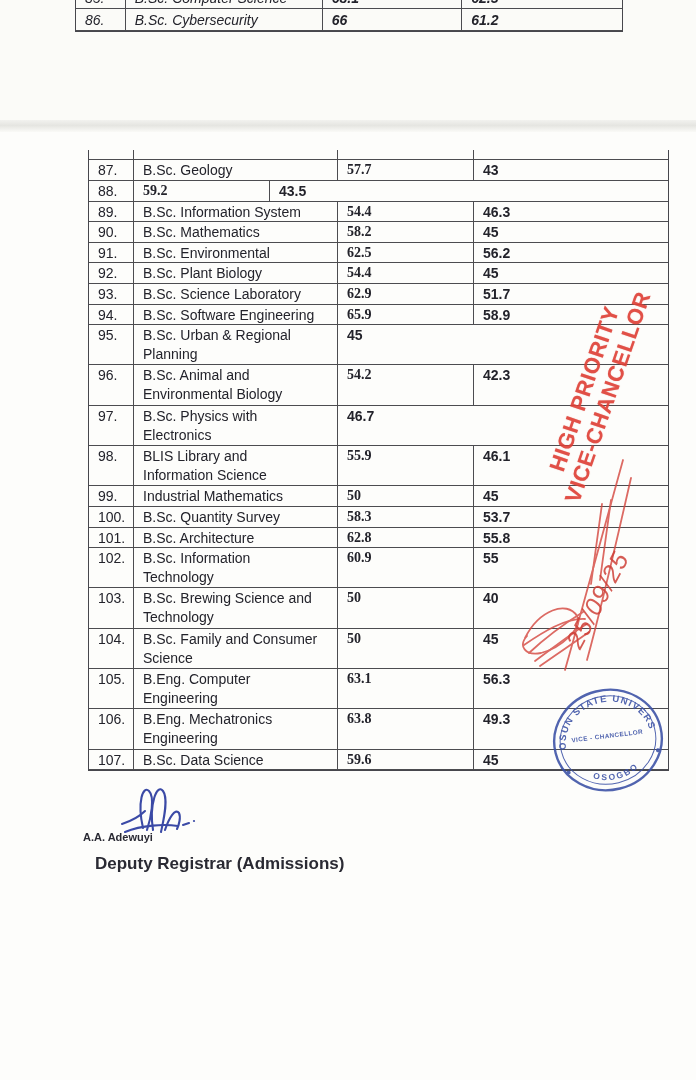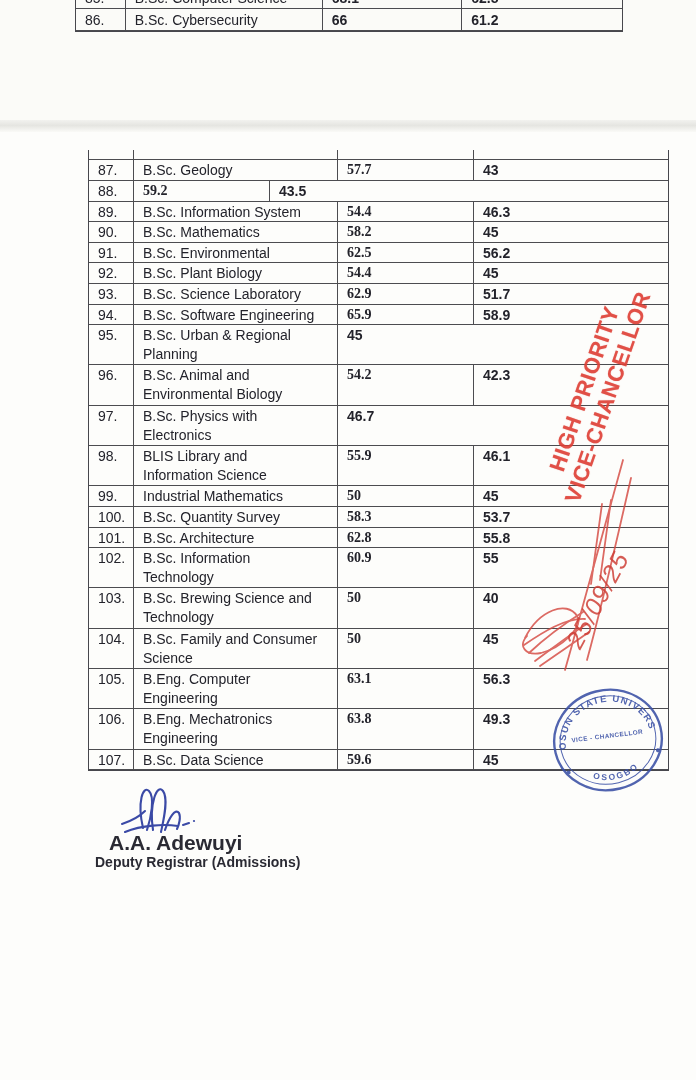--- a/index.html
+++ b/index.html
@@ -26,21 +26,21 @@
   #main-table .c-no{width:45px;}
   #main-table .c-name{width:204px;}
   #main-table .c-s1{width:136px;font-family:Liberation Serif, serif;}
   #main-table .c-s2{width:193px;}
   #main-table .r1{height:20.6px;}
   #main-table .r2{height:40.3px;}
   #main-table .sliver{height:10.4px;}
 
   
   #top-table{left:75px;top:0;width:548px;
-    border-left:1.6px solid #47474d;border-right:1.6px solid #47474d;border-bottom:1.6px solid #47474d;}
+    border-left:1.6px solid #47474d;border-right:1.6px solid #47474d;border-bottom:1.6px solid #47474d;font-style:italic;}
   #top-table .c-no{width:53px;}
   #top-table .c-name{width:212px;}
   #top-table .c-s1{width:150px;}
   #top-table .c-s2{width:172px;}
   #top-table .clip{height:9px;}
   #top-table .clip .tcell{padding-top:0;}
   #top-table .clip .tcell span{display:block;margin-top:-11px;}
   #top-table .full{height:22px;}
   #top-table .full .tcell{padding-top:2px;}
 
@@ -48,22 +48,22 @@
   .priority-stamp{
     position:absolute;left:468px;top:368px;width:256px;text-align:center;
     transform:rotate(-71deg);
     font-size:22px;font-weight:700;letter-spacing:0.6px;line-height:25px;
     color:rgba(222,64,54,0.85);
     text-shadow:0 0 1px rgba(222,64,54,0.45);
     white-space:nowrap;
   }
 
   
-  .sign-name{position:absolute;left:109px;top:831px;font-size:21px;font-weight:700;color:#2a2a33;}
-  .sign-title{position:absolute;left:95px;top:854px;font-size:14px;font-weight:700;color:#2a2a33;}
+  .sign-name{position:absolute;left:83px;top:831px;font-size:11px;font-weight:700;color:#2a2a33;}
+  .sign-title{position:absolute;left:95px;top:854px;font-size:17px;font-weight:700;color:#2a2a33;}
 
   svg{position:absolute;overflow:visible;}
   #red-signature{left:505px;top:452px;}
   #round-stamp{left:538px;top:682px;}
   #ink-signature{left:112px;top:780px;}
 </style>
 </head>
 <body>
 
 <div class="page-top"></div>

